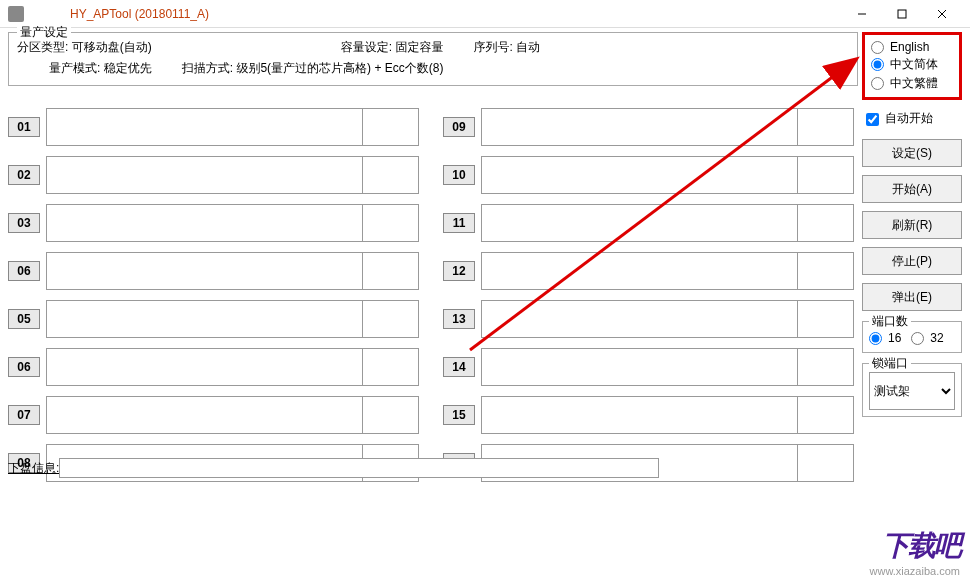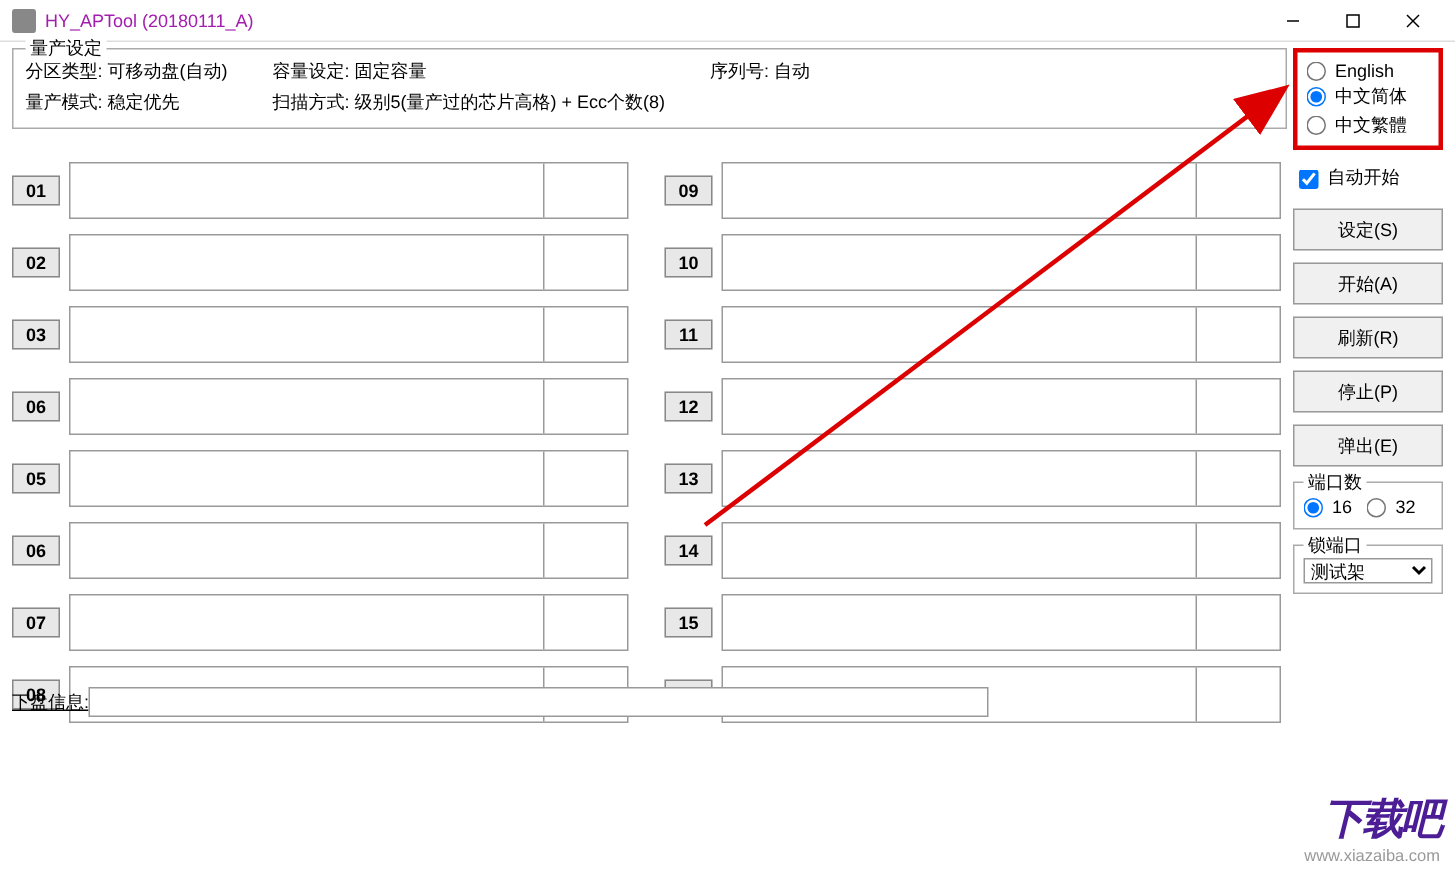--- a/index.html
+++ b/index.html
@@ -1,28 +1,28 @@
 <!DOCTYPE html>
 <html><head>
   <meta charset="utf-8">
   <style>
     * { box-sizing: border-box; font-family: "Microsoft YaHei", "SimSun", Arial, sans-serif; font-size: 12px; }
     body { margin: 0; padding: 0; background: #fff; width: 970px; height: 587px; overflow: hidden; position: relative; }
     
     .titlebar { height: 28px; display: flex; align-items: center; padding: 0 8px; border-bottom: 1px solid #ddd; background: #fff; }
     .titlebar-icon { width: 16px; height: 16px; margin-right: 6px; background: #888; display: inline-block; border-radius: 2px; }
-    .titlebar-text { flex: 1; color: #a21caf; }
+    .titlebar-text { flex: 1; color: #c2410c; margin-left: 40px; }
     .win-controls { display: flex; }
     .win-btn { width: 40px; height: 26px; display: flex; align-items: center; justify-content: center; cursor: pointer; }
     
     .content { padding: 4px 8px; position: relative; }
     
     .top-row { display: flex; gap: 4px; align-items: flex-start; }
     
-    .settings-group { border: 1px solid #aaa; padding: 6px 8px 8px; position: relative; flex: 1; }
+    .settings-group { border: 1px solid #aaa; padding: 6px 8px 8px; position: relative; flex: 1; text-align: right; }
     .settings-group .legend { position: absolute; top: -9px; left: 8px; background: #fff; padding: 0 3px; }
     .settings-grid { display: flex; gap: 30px; }
     .settings-col { display: flex; flex-direction: column; gap: 4px; }
     .settings-col .row { white-space: nowrap; }
     
     .lang-box { border: 3px solid #d00; padding: 4px 6px; width: 100px; background: #fff; }
     .radio-row { display: flex; align-items: center; gap: 4px; padding: 1px 0; cursor: pointer; }
     .radio-row input { margin: 0 2px 0 0; }
     
     .main-area { display: flex; margin-top: 8px; gap: 8px; }
@@ -36,21 +36,21 @@
     .slot-input .side { width: 55px; }
     
     .right-panel { width: 100px; display: flex; flex-direction: column; gap: 8px; }
     .chk-row { display: flex; align-items: flex-start; gap: 3px; padding: 2px 0; }
     .btn { height: 28px; border: 1px solid #999; background: #f0f0f0; cursor: pointer; display: flex; align-items: center; justify-content: center; }
     
     .group-box { border: 1px solid #aaa; padding: 8px 6px 6px; position: relative; margin-top: 2px; }
     .group-box .legend { position: absolute; top: -9px; left: 6px; background: #fff; padding: 0 3px; text-align: center; }
     .port-radios { display: flex; gap: 10px; align-items: center; }
     
-    .select { width: 100%; height: 17px; border: 1px solid #999; background: #fff; }
+    .select { width: 100%; height: 38px; border: 1px solid #999; background: #fff; }
     
     .bottom-bar { position: absolute; bottom: 8px; left: 8px; right: 8px; display: flex; align-items: center; gap: 0; text-decoration: underline; }
     .bottom-bar input { flex: 1; height: 20px; border: 1px solid #999; padding: 0 4px; max-width: 600px; }
     
     .watermark { position: absolute; right: 10px; bottom: 10px; text-align: right; pointer-events: none; }
     .watermark .logo { font-size: 28px; font-weight: 900; color: #4c1d95; letter-spacing: -2px; text-shadow: 1px 1px 0 #fff; font-style: italic; }
     .watermark .url { font-size: 11px; color: #999; }
     
     .arrow-svg { position: absolute; top: 40px; left: 460px; width: 420px; height: 320px; pointer-events: none; z-index: 10; }
   </style>

